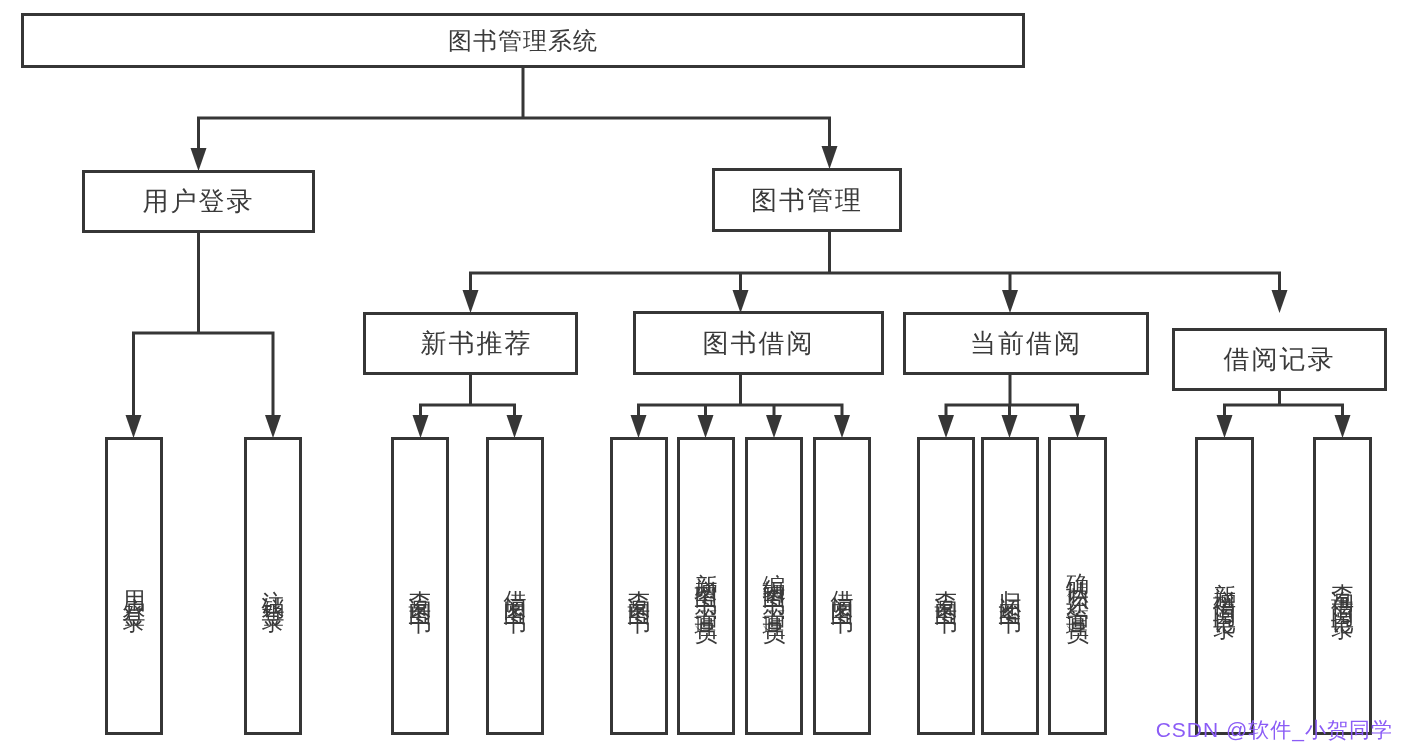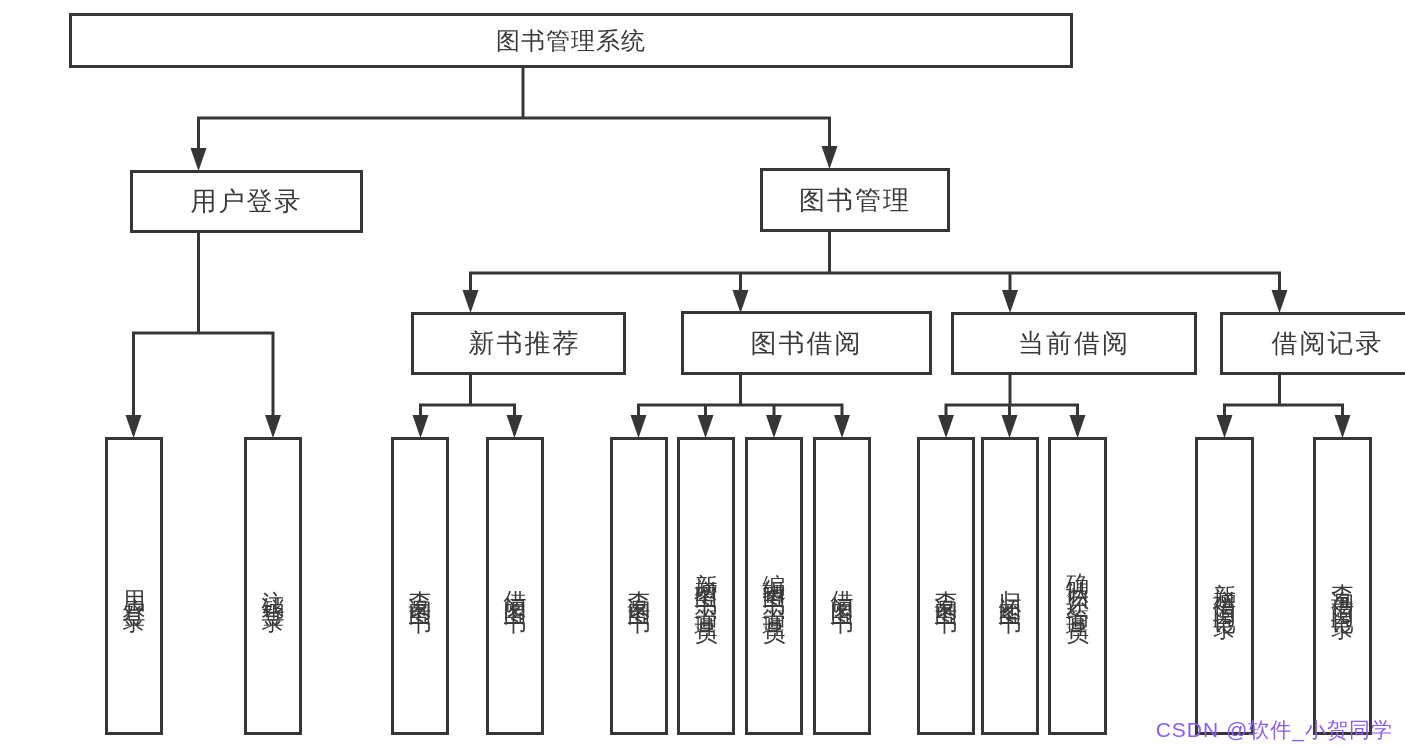--- a/index.html
+++ b/index.html
@@ -21,21 +21,21 @@
     position: absolute;
     box-sizing: border-box;
     background: #ffffff;
     border: 3px solid #363636;
     color: #3a3a3a;
     display: flex;
     align-items: center;
     justify-content: center;
     z-index: 2;
   }
-  .node.h { font-size: 26px; letter-spacing: 2px; white-space: nowrap; margin-left: 48px; }
+  .node.h { font-size: 26px; letter-spacing: 2px; white-space: nowrap; }
   .node.root { font-size: 24px; letter-spacing: 1px; }
   .node.v { font-size: 23px; }
   .node.v .vtext {
     writing-mode: vertical-rl;
     text-orientation: upright;
     letter-spacing: 7px;
     line-height: 1;
   }
   .watermark {
     position: absolute;
@@ -85,21 +85,21 @@
   </svg>
 
   <div class="node h root" style="left:21px; top:13px; width:1004px; height:55px;">图书管理系统</div>
 
   <div class="node h" style="left:82px; top:170px; width:233px; height:63px;">用户登录</div>
   <div class="node h" style="left:712px; top:168px; width:190px; height:64px;">图书管理</div>
 
   <div class="node h" style="left:363px; top:312px; width:215px; height:63px;padding-left:12px;">新书推荐</div>
   <div class="node h" style="left:633px; top:311px; width:251px; height:64px;">图书借阅</div>
   <div class="node h" style="left:903px; top:312px; width:246px; height:63px;">当前借阅</div>
-  <div class="node h" style="left:1172px; top:312px; width:215px; height:63px;">借阅记录</div>
+  <div class="node h" style="left:1172px; top:328px; width:215px; height:63px;">借阅记录</div>
 
   <div class="node v" style="left:105px; top:437px; width:58px; height:298px;">
     <span class="vtext">用户登录</span>
   </div>
   <div class="node v" style="left:244px; top:437px; width:58px; height:298px;">
     <span class="vtext">注销登录</span>
   </div>
 
   <div class="node v" style="left:391px; top:437px; width:58px; height:298px;">
     <span class="vtext">查询图书</span>

